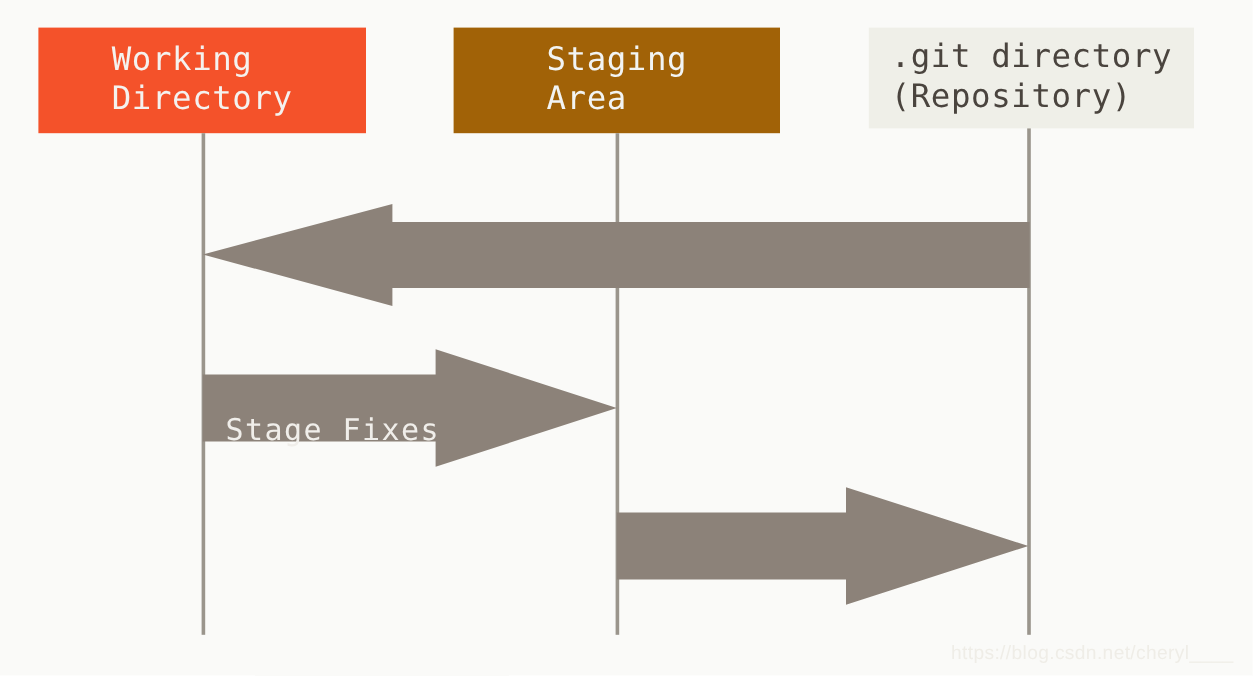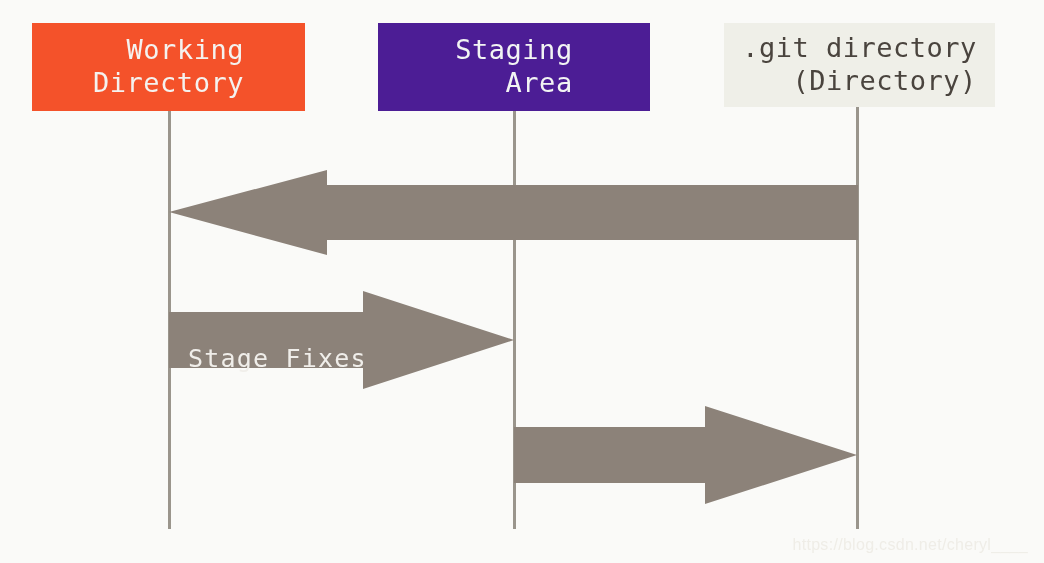--- a/index.html
+++ b/index.html
@@ -15,37 +15,37 @@
     overflow: hidden;
     font-family: "DejaVu Sans Mono", "Liberation Mono", monospace;
   }
 
   
   .stage-box {
     position: absolute;
     display: flex;
     align-items: center;
     justify-content: center;
-    text-align: right;
+    text-align: left;
     line-height: 1.22;
     font-size: 27px;
     letter-spacing: 0.5px;
     white-space: pre-line;
     box-sizing: border-box;
   }
   .stage-box.working {
     left: 32px;  top: 23px;
     width: 273px; height: 88px;
     background: #F4522A;
     color: #F4F2EF;
   }
   .stage-box.staging {
     left: 378px; top: 23px;
     width: 272px; height: 88px;
-    background: #4c1d95;
+    background: #a16207;
     color: #F2F4F3;
   }
   .stage-box.repository {
     left: 724px; top: 23px;
     width: 271px; height: 84px;
     background: #EFEFE8;
     color: #4A443E;
   }
 
   
@@ -96,21 +96,21 @@
 
 <div id="canvas">
 
   <div class="stage-box working">Working
 Directory</div>
 
   <div class="stage-box staging">Staging
 Area</div>
 
   <div class="stage-box repository">.git directory
-(Directory)</div>
+(Repository)</div>
 
   <div class="lifeline wd"></div>
   <div class="lifeline sa"></div>
   <div class="lifeline repo"></div>
 
   <svg class="arrow-layer" viewBox="0 0 1044 563">
 
     <polygon class="arrow-shape" points="169,212 327,170 327,185 858,185 858,240 327,240 327,255"></polygon>
 
     <polygon class="arrow-shape" points="169,312 363,312 363,291 514,340 363,389 363,368 169,368"></polygon>

